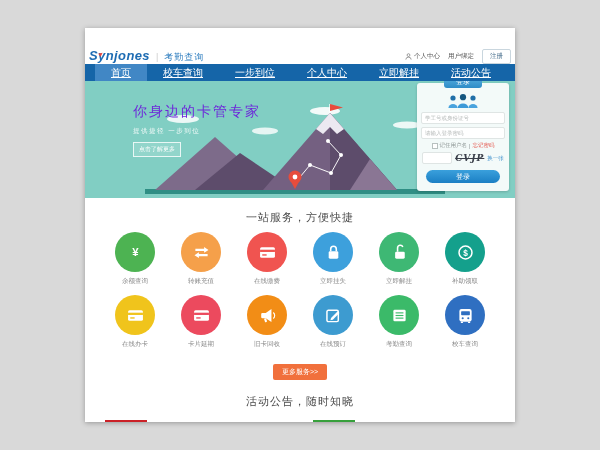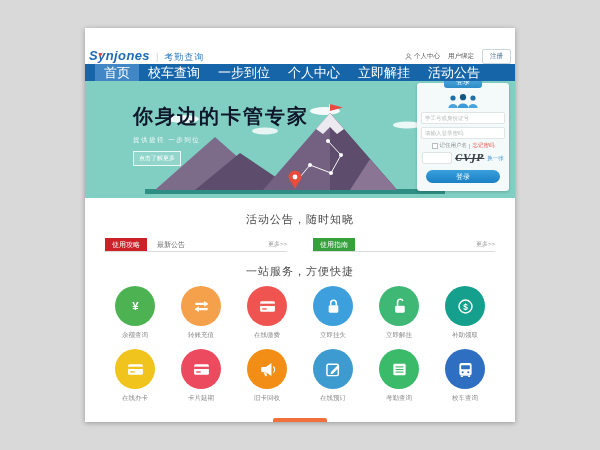--- a/index.html
+++ b/index.html
@@ -17,27 +17,27 @@
     transform:rotate(-38deg);}
   .hdr-div{color:#ccc;font-size:9px;margin:0 6px;}
   .hdr-sub{font-size:9px;color:#2779bd;letter-spacing:1px;}
   .hdr-right{margin-left:auto;display:flex;align-items:center;gap:8px;}
   .hdr-link{font-size:6.5px;color:#555;display:flex;align-items:center;gap:2px;}
   .reg-btn{font-size:6.5px;color:#49708e;border:1px solid #c9d6de;border-radius:2px;
     padding:2px 7px;background:#fff;}
 
   
   .nav{height:17px;background:#1565a8;display:flex;padding-left:10px;}
-  .nav-item{font-size:13px;color:#fff;line-height:17px;padding:0 9px;white-space:nowrap;}
+  .nav-item{font-size:10px;color:#fff;line-height:17px;padding:0 16px;white-space:nowrap;text-decoration:underline;}
   .nav-item.active{background:#4187c5;}
 
   
   .hero{position:relative;height:117px;background:#81cec3;overflow:hidden;}
   .hero-copy{position:absolute;left:48px;top:22px;z-index:2;}
-  .hero-title{font-size:20px;font-weight:bold;color:#0f172a;letter-spacing:2px;}
+  .hero-title{font-size:14px;font-weight:normal;color:#6d28d9;letter-spacing:2px;}
   .hero-sub{font-size:6.5px;color:rgba(255,255,255,.92);letter-spacing:1.5px;margin-top:6px;}
   .hero-cta{display:inline-block;font-size:6px;color:#fff;border:1px solid rgba(255,255,255,.8);
     background:rgba(255,255,255,.14);padding:2px 5px;margin-top:6px;}
   .hero-art{position:absolute;left:60px;bottom:0;z-index:1;}
 
   
   .login{position:absolute;right:6px;top:2px;width:92px;height:106px;background:#f3faf9;
     border-radius:3px;box-shadow:0 1px 3px rgba(0,0,0,.18);z-index:3;padding-top:2px;}
   .login-tab{position:absolute;left:50%;top:-7px;transform:translateX(-50%);
     width:38px;height:12px;line-height:12px;text-align:center;font-size:7px;color:#fff;
@@ -180,158 +180,158 @@
         <div class="cap-row">
           <span class="cap-input"></span>
           <span class="cap-img">CVJP</span>
           <span class="cap-refresh">换一张</span>
         </div>
         <div class="login-btn">登录</div>
       </div>
     </div>
 
     <div>
+      <div class="sec-title svc-title">一站服务，方便快捷</div>
+      <div class="svc-row r1">
+          <div class="svc">
+            <div class="svc-circle" style="background: rgb(77, 179, 82); color: rgb(77, 179, 82);">
+              <svg width="21" height="21" viewBox="0 0 24 24">
+                <text x="12" y="16.5" font-size="13" font-weight="bold" fill="#fff" text-anchor="middle">¥</text>
+              </svg>
+            </div>
+            <div class="svc-label">余额查询</div>
+          </div>
+          <div class="svc">
+            <div class="svc-circle" style="background: rgb(245, 160, 74); color: rgb(245, 160, 74);">
+              <svg width="21" height="21" viewBox="0 0 24 24">
+                <path fill="#fff" d="M5 7.6h10V5.8L20 9l-5 3.2V10.4H5z"></path>
+                <path fill="#fff" d="M19 13.6H9v-1.8L4 15l5 3.2V16.4h10z"></path>
+              </svg>
+            </div>
+            <div class="svc-label">转账充值</div>
+          </div>
+          <div class="svc">
+            <div class="svc-circle" style="background: rgb(240, 84, 80); color: rgb(240, 84, 80);">
+              <svg width="21" height="21" viewBox="0 0 24 24">
+                <rect x="3.5" y="6" width="17" height="12" rx="1.8" fill="#fff"></rect>
+                <rect x="3.5" y="8.8" width="17" height="2.6" fill="currentColor"></rect>
+                <rect x="6" y="14" width="5" height="1.6" fill="currentColor"></rect>
+              </svg>
+            </div>
+            <div class="svc-label">在线缴费</div>
+          </div>
+          <div class="svc">
+            <div class="svc-circle" style="background: rgb(61, 160, 220); color: rgb(61, 160, 220);">
+              <svg width="21" height="21" viewBox="0 0 24 24">
+                <rect x="6.5" y="10.5" width="11" height="8.5" rx="1.5" fill="#fff"></rect>
+                <path d="M8.8 10.5V8a3.2 3.2 0 0 1 6.4 0v2.5" stroke="#fff" stroke-width="1.8" fill="none"></path>
+              </svg>
+            </div>
+            <div class="svc-label">立即挂失</div>
+          </div>
+          <div class="svc">
+            <div class="svc-circle" style="background: rgb(62, 184, 116); color: rgb(62, 184, 116);">
+              <svg width="21" height="21" viewBox="0 0 24 24">
+                <rect x="7" y="11" width="11" height="8" rx="1.5" fill="#fff"></rect>
+                <path d="M9.8 11V6.8a3.1 3.1 0 0 1 6-1.1" stroke="#fff" stroke-width="1.8" fill="none"></path>
+              </svg>
+            </div>
+            <div class="svc-label">立即解挂</div>
+          </div>
+          <div class="svc">
+            <div class="svc-circle" style="background: rgb(20, 160, 140); color: rgb(20, 160, 140);">
+              <svg width="21" height="21" viewBox="0 0 24 24">
+                <circle cx="12" cy="12" r="7.4" stroke="#fff" stroke-width="1.7" fill="none"></circle>
+                <text x="12" y="15.6" font-size="9.5" font-weight="bold" fill="#fff" text-anchor="middle">$</text>
+              </svg>
+            </div>
+            <div class="svc-label">补助领取</div>
+          </div>
+        </div>
+      <div class="svc-row r2">
+          <div class="svc">
+            <div class="svc-circle" style="background: rgb(240, 196, 28); color: rgb(240, 196, 28);">
+              <svg width="21" height="21" viewBox="0 0 24 24">
+                <rect x="3.5" y="6" width="17" height="12" rx="1.8" fill="#fff"></rect>
+                <rect x="3.5" y="8.8" width="17" height="2.6" fill="currentColor"></rect>
+                <rect x="6" y="14" width="5" height="1.6" fill="currentColor"></rect>
+              </svg>
+            </div>
+            <div class="svc-label">在线办卡</div>
+          </div>
+          <div class="svc">
+            <div class="svc-circle" style="background: rgb(236, 74, 94); color: rgb(236, 74, 94);">
+              <svg width="21" height="21" viewBox="0 0 24 24">
+                <rect x="3.5" y="6" width="17" height="12" rx="1.8" fill="#fff"></rect>
+                <rect x="3.5" y="8.8" width="17" height="2.6" fill="currentColor"></rect>
+                <rect x="6" y="14" width="5" height="1.6" fill="currentColor"></rect>
+              </svg>
+            </div>
+            <div class="svc-label">卡片延期</div>
+          </div>
+          <div class="svc">
+            <div class="svc-circle" style="background: rgb(242, 141, 22); color: rgb(242, 141, 22);">
+              <svg width="21" height="21" viewBox="0 0 24 24">
+                <path fill="#fff" d="M16.5 4.5v15L10 15H6.2a1.4 1.4 0 0 1-1.4-1.4v-3.2A1.4 1.4 0 0 1 6.2 9H10z"></path>
+                <rect x="8.6" y="15.2" width="2.4" height="4.4" rx="0.8" fill="#fff" transform="rotate(-18 9.8 17.4)"></rect>
+                <path d="M18.6 8.6a4.4 4.4 0 0 1 0 6.8" stroke="#fff" stroke-width="1.3" fill="none"></path>
+              </svg>
+            </div>
+            <div class="svc-label">旧卡回收</div>
+          </div>
+          <div class="svc">
+            <div class="svc-circle" style="background: rgb(61, 155, 208); color: rgb(61, 155, 208);">
+              <svg width="21" height="21" viewBox="0 0 24 24">
+                <rect x="4.5" y="6" width="13" height="13" rx="1.6" stroke="#fff" stroke-width="1.7" fill="none"></rect>
+                <path d="M9.2 14.8l7.6-7.6 2 2-7.6 7.6-2.7.7z" fill="#fff"></path>
+              </svg>
+            </div>
+            <div class="svc-label">在线预订</div>
+          </div>
+          <div class="svc">
+            <div class="svc-circle" style="background: rgb(59, 186, 105); color: rgb(59, 186, 105);">
+              <svg width="21" height="21" viewBox="0 0 24 24">
+                <rect x="5" y="5.5" width="14" height="13" rx="1.5" fill="#fff"></rect>
+                <g stroke="currentColor" stroke-width="1.3">
+                  <line x1="7.5" y1="9" x2="16.5" y2="9"></line>
+                  <line x1="7.5" y1="12" x2="16.5" y2="12"></line>
+                  <line x1="7.5" y1="15" x2="16.5" y2="15"></line>
+                </g>
+              </svg>
+            </div>
+            <div class="svc-label">考勤查询</div>
+          </div>
+          <div class="svc">
+            <div class="svc-circle" style="background: rgb(47, 111, 193); color: rgb(47, 111, 193);">
+              <svg width="21" height="21" viewBox="0 0 24 24">
+                <rect x="5" y="4.5" width="14" height="14.5" rx="2.4" fill="#fff"></rect>
+                <rect x="7" y="7" width="10" height="4.6" rx="0.8" fill="currentColor"></rect>
+                <circle cx="8.8" cy="15.2" r="1.2" fill="currentColor"></circle>
+                <circle cx="15.2" cy="15.2" r="1.2" fill="currentColor"></circle>
+                <rect x="6.6" y="19" width="2.6" height="1.6" rx="0.5" fill="#fff"></rect>
+                <rect x="14.8" y="19" width="2.6" height="1.6" rx="0.5" fill="#fff"></rect>
+              </svg>
+            </div>
+            <div class="svc-label">校车查询</div>
+          </div>
+        </div>
+      <div class="more-wrap">
+        <span class="more-btn">更多服务&gt;&gt;</span>
+      </div>
+    </div>
+
+    <div>
       <div class="sec-title ann-title">活动公告，随时知晓</div>
       <div class="ann-row">
         <div class="ann-col">
           <span class="ribbon red">使用攻略</span>
           <span class="ann-tab">最新公告</span>
           <span class="ann-more">更多&gt;&gt;</span>
         </div>
         <div class="ann-col">
           <span class="ribbon green">使用指南</span>
           <span class="ann-more">更多&gt;&gt;</span>
         </div>
       </div>
     </div>
 
-    <div>
-      <div class="sec-title svc-title">一站服务，方便快捷</div>
-      <div class="svc-row r1">
-          <div class="svc">
-            <div class="svc-circle" style="background: rgb(77, 179, 82); color: rgb(77, 179, 82);">
-              <svg width="21" height="21" viewBox="0 0 24 24">
-                <text x="12" y="16.5" font-size="13" font-weight="bold" fill="#fff" text-anchor="middle">¥</text>
-              </svg>
-            </div>
-            <div class="svc-label">余额查询</div>
-          </div>
-          <div class="svc">
-            <div class="svc-circle" style="background: rgb(245, 160, 74); color: rgb(245, 160, 74);">
-              <svg width="21" height="21" viewBox="0 0 24 24">
-                <path fill="#fff" d="M5 7.6h10V5.8L20 9l-5 3.2V10.4H5z"></path>
-                <path fill="#fff" d="M19 13.6H9v-1.8L4 15l5 3.2V16.4h10z"></path>
-              </svg>
-            </div>
-            <div class="svc-label">转账充值</div>
-          </div>
-          <div class="svc">
-            <div class="svc-circle" style="background: rgb(240, 84, 80); color: rgb(240, 84, 80);">
-              <svg width="21" height="21" viewBox="0 0 24 24">
-                <rect x="3.5" y="6" width="17" height="12" rx="1.8" fill="#fff"></rect>
-                <rect x="3.5" y="8.8" width="17" height="2.6" fill="currentColor"></rect>
-                <rect x="6" y="14" width="5" height="1.6" fill="currentColor"></rect>
-              </svg>
-            </div>
-            <div class="svc-label">在线缴费</div>
-          </div>
-          <div class="svc">
-            <div class="svc-circle" style="background: rgb(61, 160, 220); color: rgb(61, 160, 220);">
-              <svg width="21" height="21" viewBox="0 0 24 24">
-                <rect x="6.5" y="10.5" width="11" height="8.5" rx="1.5" fill="#fff"></rect>
-                <path d="M8.8 10.5V8a3.2 3.2 0 0 1 6.4 0v2.5" stroke="#fff" stroke-width="1.8" fill="none"></path>
-              </svg>
-            </div>
-            <div class="svc-label">立即挂失</div>
-          </div>
-          <div class="svc">
-            <div class="svc-circle" style="background: rgb(62, 184, 116); color: rgb(62, 184, 116);">
-              <svg width="21" height="21" viewBox="0 0 24 24">
-                <rect x="7" y="11" width="11" height="8" rx="1.5" fill="#fff"></rect>
-                <path d="M9.8 11V6.8a3.1 3.1 0 0 1 6-1.1" stroke="#fff" stroke-width="1.8" fill="none"></path>
-              </svg>
-            </div>
-            <div class="svc-label">立即解挂</div>
-          </div>
-          <div class="svc">
-            <div class="svc-circle" style="background: rgb(20, 160, 140); color: rgb(20, 160, 140);">
-              <svg width="21" height="21" viewBox="0 0 24 24">
-                <circle cx="12" cy="12" r="7.4" stroke="#fff" stroke-width="1.7" fill="none"></circle>
-                <text x="12" y="15.6" font-size="9.5" font-weight="bold" fill="#fff" text-anchor="middle">$</text>
-              </svg>
-            </div>
-            <div class="svc-label">补助领取</div>
-          </div>
-        </div>
-      <div class="svc-row r2">
-          <div class="svc">
-            <div class="svc-circle" style="background: rgb(240, 196, 28); color: rgb(240, 196, 28);">
-              <svg width="21" height="21" viewBox="0 0 24 24">
-                <rect x="3.5" y="6" width="17" height="12" rx="1.8" fill="#fff"></rect>
-                <rect x="3.5" y="8.8" width="17" height="2.6" fill="currentColor"></rect>
-                <rect x="6" y="14" width="5" height="1.6" fill="currentColor"></rect>
-              </svg>
-            </div>
-            <div class="svc-label">在线办卡</div>
-          </div>
-          <div class="svc">
-            <div class="svc-circle" style="background: rgb(236, 74, 94); color: rgb(236, 74, 94);">
-              <svg width="21" height="21" viewBox="0 0 24 24">
-                <rect x="3.5" y="6" width="17" height="12" rx="1.8" fill="#fff"></rect>
-                <rect x="3.5" y="8.8" width="17" height="2.6" fill="currentColor"></rect>
-                <rect x="6" y="14" width="5" height="1.6" fill="currentColor"></rect>
-              </svg>
-            </div>
-            <div class="svc-label">卡片延期</div>
-          </div>
-          <div class="svc">
-            <div class="svc-circle" style="background: rgb(242, 141, 22); color: rgb(242, 141, 22);">
-              <svg width="21" height="21" viewBox="0 0 24 24">
-                <path fill="#fff" d="M16.5 4.5v15L10 15H6.2a1.4 1.4 0 0 1-1.4-1.4v-3.2A1.4 1.4 0 0 1 6.2 9H10z"></path>
-                <rect x="8.6" y="15.2" width="2.4" height="4.4" rx="0.8" fill="#fff" transform="rotate(-18 9.8 17.4)"></rect>
-                <path d="M18.6 8.6a4.4 4.4 0 0 1 0 6.8" stroke="#fff" stroke-width="1.3" fill="none"></path>
-              </svg>
-            </div>
-            <div class="svc-label">旧卡回收</div>
-          </div>
-          <div class="svc">
-            <div class="svc-circle" style="background: rgb(61, 155, 208); color: rgb(61, 155, 208);">
-              <svg width="21" height="21" viewBox="0 0 24 24">
-                <rect x="4.5" y="6" width="13" height="13" rx="1.6" stroke="#fff" stroke-width="1.7" fill="none"></rect>
-                <path d="M9.2 14.8l7.6-7.6 2 2-7.6 7.6-2.7.7z" fill="#fff"></path>
-              </svg>
-            </div>
-            <div class="svc-label">在线预订</div>
-          </div>
-          <div class="svc">
-            <div class="svc-circle" style="background: rgb(59, 186, 105); color: rgb(59, 186, 105);">
-              <svg width="21" height="21" viewBox="0 0 24 24">
-                <rect x="5" y="5.5" width="14" height="13" rx="1.5" fill="#fff"></rect>
-                <g stroke="currentColor" stroke-width="1.3">
-                  <line x1="7.5" y1="9" x2="16.5" y2="9"></line>
-                  <line x1="7.5" y1="12" x2="16.5" y2="12"></line>
-                  <line x1="7.5" y1="15" x2="16.5" y2="15"></line>
-                </g>
-              </svg>
-            </div>
-            <div class="svc-label">考勤查询</div>
-          </div>
-          <div class="svc">
-            <div class="svc-circle" style="background: rgb(47, 111, 193); color: rgb(47, 111, 193);">
-              <svg width="21" height="21" viewBox="0 0 24 24">
-                <rect x="5" y="4.5" width="14" height="14.5" rx="2.4" fill="#fff"></rect>
-                <rect x="7" y="7" width="10" height="4.6" rx="0.8" fill="currentColor"></rect>
-                <circle cx="8.8" cy="15.2" r="1.2" fill="currentColor"></circle>
-                <circle cx="15.2" cy="15.2" r="1.2" fill="currentColor"></circle>
-                <rect x="6.6" y="19" width="2.6" height="1.6" rx="0.5" fill="#fff"></rect>
-                <rect x="14.8" y="19" width="2.6" height="1.6" rx="0.5" fill="#fff"></rect>
-              </svg>
-            </div>
-            <div class="svc-label">校车查询</div>
-          </div>
-        </div>
-      <div class="more-wrap">
-        <span class="more-btn">更多服务&gt;&gt;</span>
-      </div>
-    </div>
-
   </div>
 </div>
 
 </body></html>

